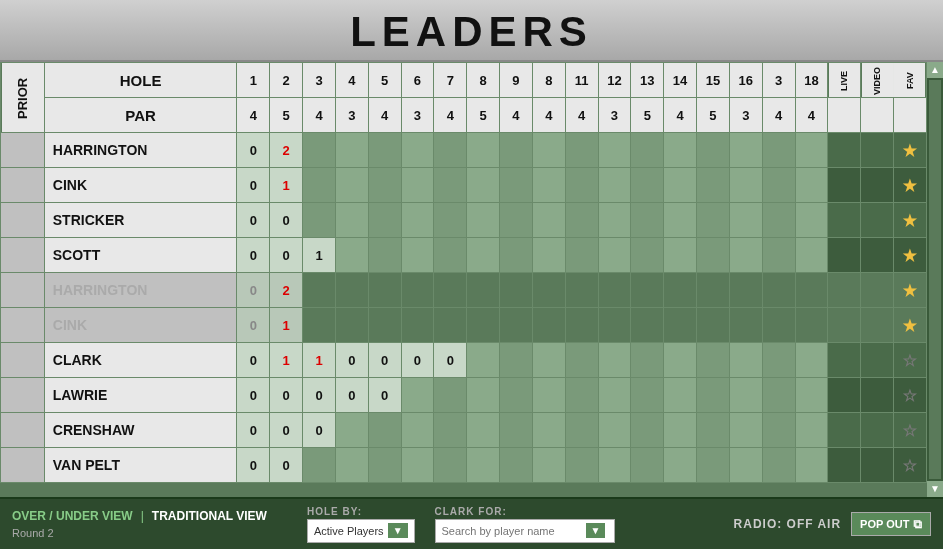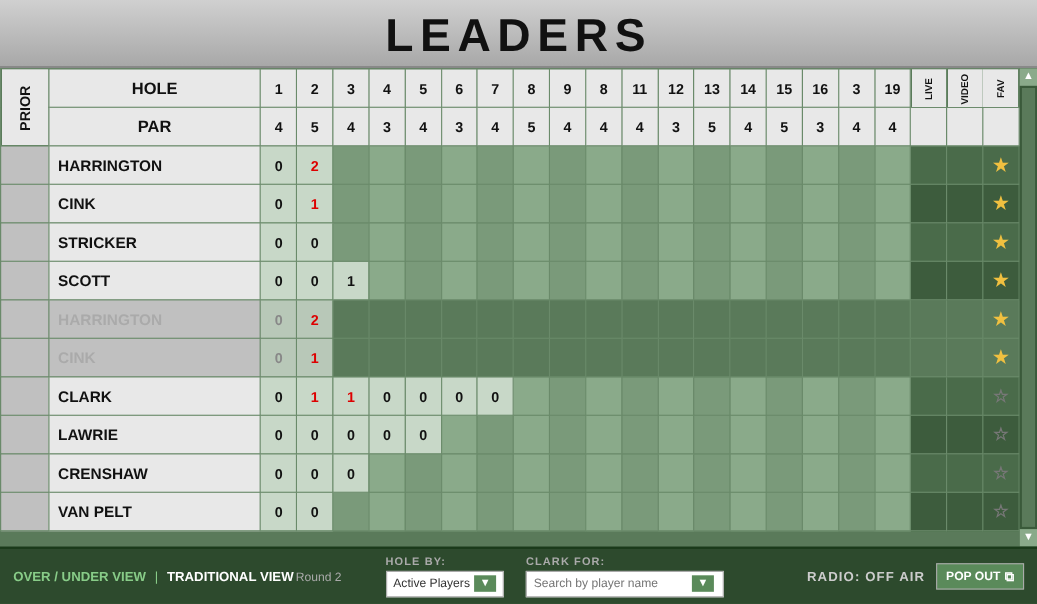--- a/index.html
+++ b/index.html
@@ -259,21 +259,21 @@
             <th>8</th>
             <th>9</th>
             <th>8</th>
             <th>11</th>
             <th>12</th>
             <th>13</th>
             <th>14</th>
             <th>15</th>
             <th>16</th>
             <th>3</th>
-            <th>19</th>
+            <th>18</th>
             <th style="background:#e8e8e8; color:#111; font-size:9px; writing-mode:vertical-rl; transform:rotate(180deg);">LIVE</th>
             <th style="background:#e8e8e8; color:#111; font-size:9px; writing-mode:vertical-rl; transform:rotate(180deg);">VIDEO</th>
             <th style="background:#e8e8e8; color:#111; font-size:9px; writing-mode:vertical-rl; transform:rotate(180deg);">FAV</th>
           </tr>
           <tr class="header-row">
             <th class="name-header">PAR</th>
             <th>4</th>
             <th>5</th>
             <th>4</th>
             <th>3</th>
@@ -553,21 +553,21 @@
     </div>
 
     <div class="scrollbar-right">
       <div class="scroll-arrow">▲</div>
       <div class="scroll-track"></div>
       <div class="scroll-arrow">▼</div>
     </div>
   </div>
 
   <div class="bottom-bar">
-    <div style="display:flex; flex-direction:row; gap:2px;">
+    <div style="display:flex; flex-direction:column; gap:2px;">
       <div style="display:flex; align-items:center; gap:4px;">
         <span class="view-link">OVER / UNDER VIEW</span>
         <span class="view-separator">|</span>
         <span class="view-link-white">TRADITIONAL VIEW</span>
       </div>
       <div class="round-text">Round 2</div>
     </div>
 
     <div class="sort-section" style="margin-left:20px;">
       <div class="sort-label">HOLE BY:</div>

